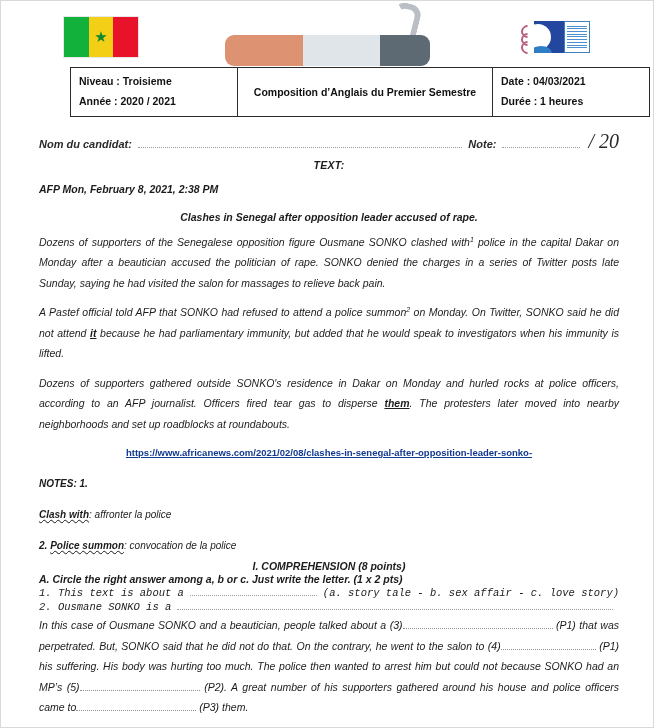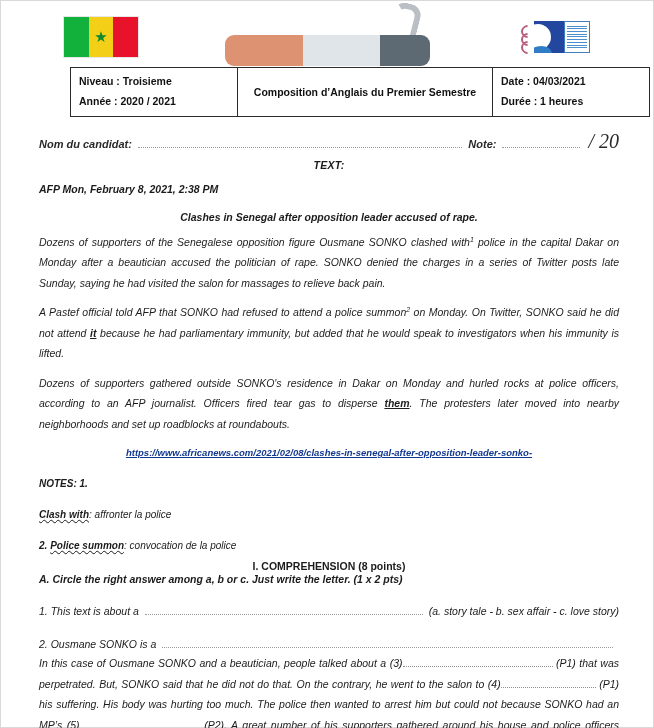--- a/index.html
+++ b/index.html
@@ -248,58 +248,58 @@
     margin: 9px 0 0 0;
     color: #1d1d1d;
   }
   p.body sup { font-size: 7px; }
   p.body u { text-decoration: underline; font-weight: bold; }
 
   .url {
     text-align: center;
     margin-top: 13px;
     font-family: "Liberation Sans", sans-serif;
-    font-style: italic;
     font-weight: bold;
     font-size: 9.5px;
     color: #12388f;
     text-decoration: underline;
     word-break: break-all;
   }
 
   .note-line {
     font-family: "Liberation Sans", sans-serif;
     font-size: 10px;
     font-style: italic;
     margin-top: 20px;
   }
   .note-line b { font-weight: bold; }
   .note-line .sq { text-decoration: underline; text-decoration-style: wavy; }
 
   .section-title {
     text-align: center;
     font-family: "Liberation Sans", sans-serif;
     font-weight: bold;
+    font-style: italic;
     font-size: 10.5px;
     margin-top: 9px;
   }
   .q-head {
     font-family: "Liberation Sans", sans-serif;
     font-weight: bold;
     font-style: italic;
     font-size: 10.5px;
     margin-top: 1px;
   }
   .q-item {
     display: flex;
     align-items: baseline;
-    font-family: Liberation Sans, sans-serif;
-    font-style: italic;
-    font-size: 10.5px;
-    margin-top: 20px;
+    font-family: Liberation Mono, monospace;
+    font-style: italic;
+    font-size: 10.5px;
+    margin-top: 2px;
     white-space: nowrap;
   }
   .q-item .tail { white-space: nowrap; }
 
   p.cloze {
     font-family: "Liberation Sans", sans-serif;
     font-style: italic;
     font-size: 10.5px;
     line-height: 1.95;
     text-align: justify;

